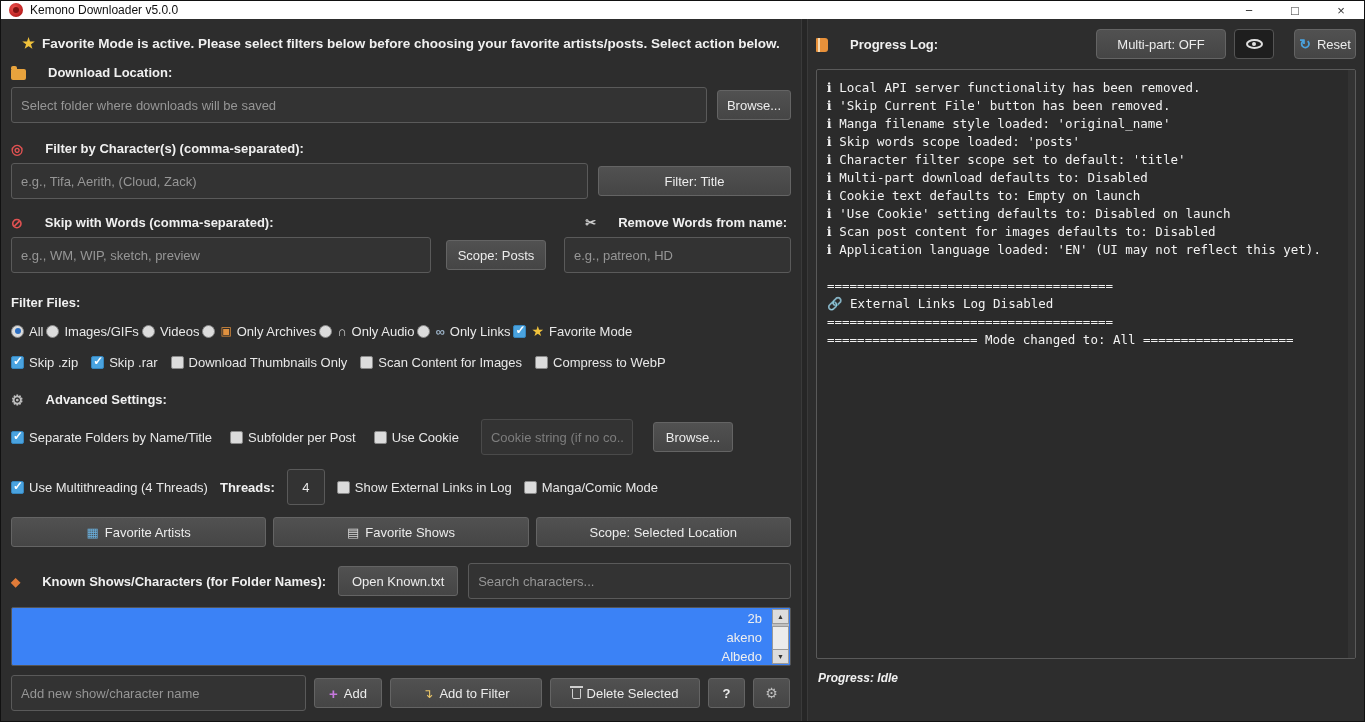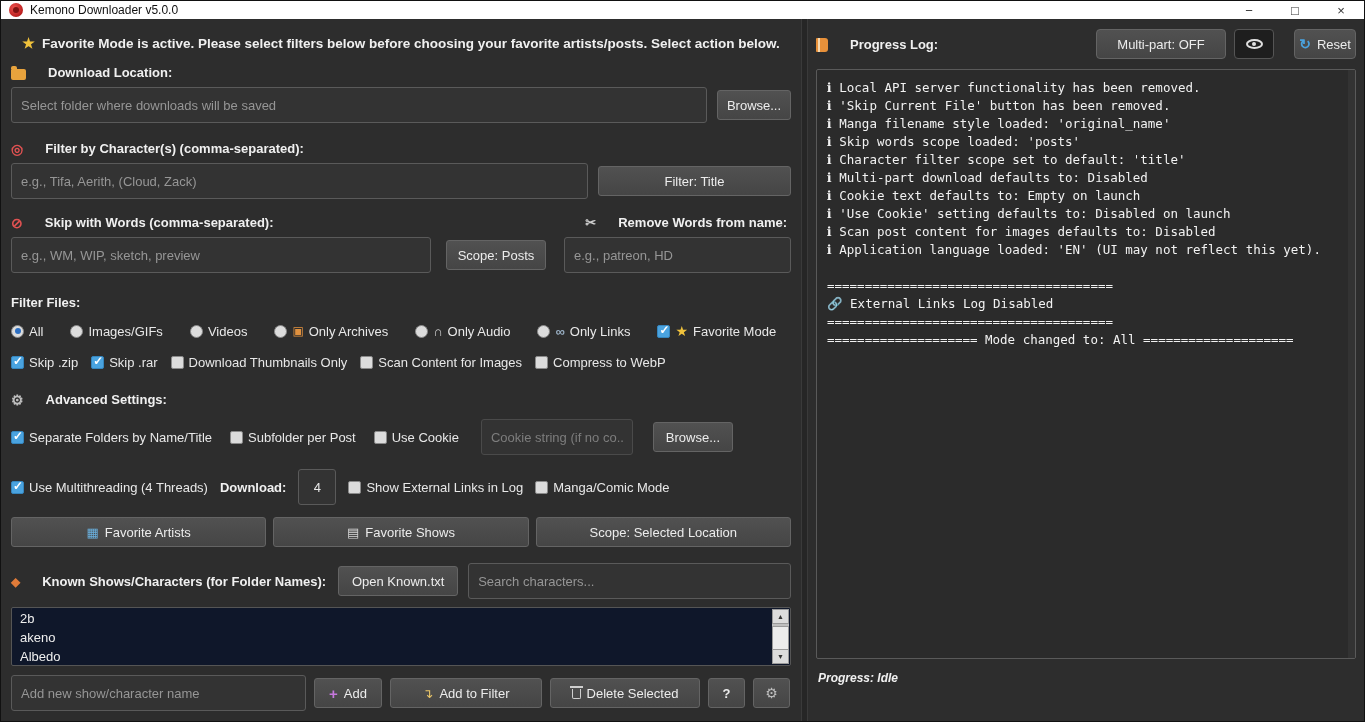--- a/index.html
+++ b/index.html
@@ -55,21 +55,21 @@
   .ic-folder { width:15px; height:11px; background:#e8a33d; border-radius:1px 2px 2px 2px; position:relative; display:inline-block; flex:none; margin-top:2px; }
   .ic-folder::before { content:""; position:absolute; top:-3px; left:0; width:6px; height:3px; background:#e8a33d; border-radius:2px 2px 0 0; }
   .ic-book { width:12px; height:14px; background:#e8913a; border-radius:1px 3px 3px 1px; position:relative; display:inline-block; flex:none; }
   .ic-book::before { content:""; position:absolute; left:2px; top:0; bottom:0; width:2px; background:#f7d9b0; }
   .ic-trash { width:9px; height:10px; border:1px solid #cfcfcf; border-top:none; border-radius:0 0 2px 2px; position:relative; display:inline-block; flex:none; margin-top:2px; }
   .ic-trash::before { content:""; position:absolute; left:-3px; right:-3px; top:-3px; height:2px; background:#cfcfcf; }
   .ic-eye { width:17px; height:10px; border:2px solid #e0e0e0; border-radius:50%; position:relative; display:inline-block; flex:none; }
   .ic-eye::after { content:""; position:absolute; left:50%; top:50%; width:4px; height:4px; margin:-2px 0 0 -2px; background:#e0e0e0; border-radius:50%; }
 
   
-  .listbox { margin-top:8px; height:63px; background:#0f172a; border:1px solid #555; border-radius:2px; position:relative; overflow:hidden; }
+  .listbox { margin-top:8px; height:63px; background:#3b82f6; border:1px solid #555; border-radius:2px; position:relative; overflow:hidden;text-align:right; }
   .list-items { position:absolute; left:0; top:1px; right:20px; }
   .list-item { color:#efefef; font-size:13px; line-height:19px; padding:0 8px; white-space:nowrap; }
   .vscroll { position:absolute; right:1px; top:1px; bottom:1px; width:17px; background:#bfbfbf; display:flex; flex-direction:column; }
   .scr-btn { height:15px; background:#dcdcdc; border:1px solid #9a9a9a; display:flex; align-items:center; justify-content:center; font-size:7px; color:#333; flex:none; }
   .scr-track { flex:1; position:relative; }
   .scr-thumb { position:absolute; left:0; right:0; top:2px; height:24px; background:#ececec; border:1px solid #9a9a9a; }
 
   
   .rp-header { display:flex; align-items:center; margin-top:4px; }
   .rp-buttons { margin-left:auto; display:flex; align-items:center; }
@@ -134,21 +134,21 @@
       </div>
       <div class="row" style="margin-top:7px;">
         <input class="txt" style="width: 420px; flex: 0 0 auto;" placeholder="e.g., WM, WIP, sketch, preview">
         <button class="btn" style="width:100px; flex:none; margin-left:15px;">Scope: Posts</button>
         <input class="txt" style="flex: 1 1 0%; margin-left: 18px;" placeholder="e.g., patreon, HD">
       </div>
 
       <div class="sec" style="margin-top:22px;">
         <span>Filter Files:</span>
       </div>
-      <div class="row" style="margin-top:13px; gap:27px;">
+      <div class="row" style="margin-top:13px; gap:3px;">
         <div class="opt">
           <span class="rad on"></span>
           <span class="lbl">All</span>
         </div>
         <div class="opt">
           <span class="rad"></span>
           <span class="lbl">Images/GIFs</span>
         </div>
         <div class="opt">
           <span class="rad"></span>
@@ -218,21 +218,21 @@
         </div>
         <input class="txt dim" style="width: 152px; flex: 0 0 auto; margin-left: 4px;" placeholder="Cookie string (if no co...">
         <button class="btn" style="width:80px; flex:none; margin-left:2px;">Browse...</button>
       </div>
 
       <div class="row" style="margin-top:14px; gap:12px;">
         <div class="opt">
           <span class="box on"></span>
           <span class="lbl">Use Multithreading (4 Threads)</span>
         </div>
-        <span class="sec" style="margin:0;">Download:</span>
+        <span class="sec" style="margin:0;">Threads:</span>
         <input class="txt" style="width: 38px; flex: 0 0 auto; text-align: center; padding: 0px 4px;" value="4">
         <div class="opt">
           <span class="box"></span>
           <span class="lbl">Show External Links in Log</span>
         </div>
         <div class="opt">
           <span class="box"></span>
           <span class="lbl">Manga/Comic Mode</span>
         </div>
       </div>

